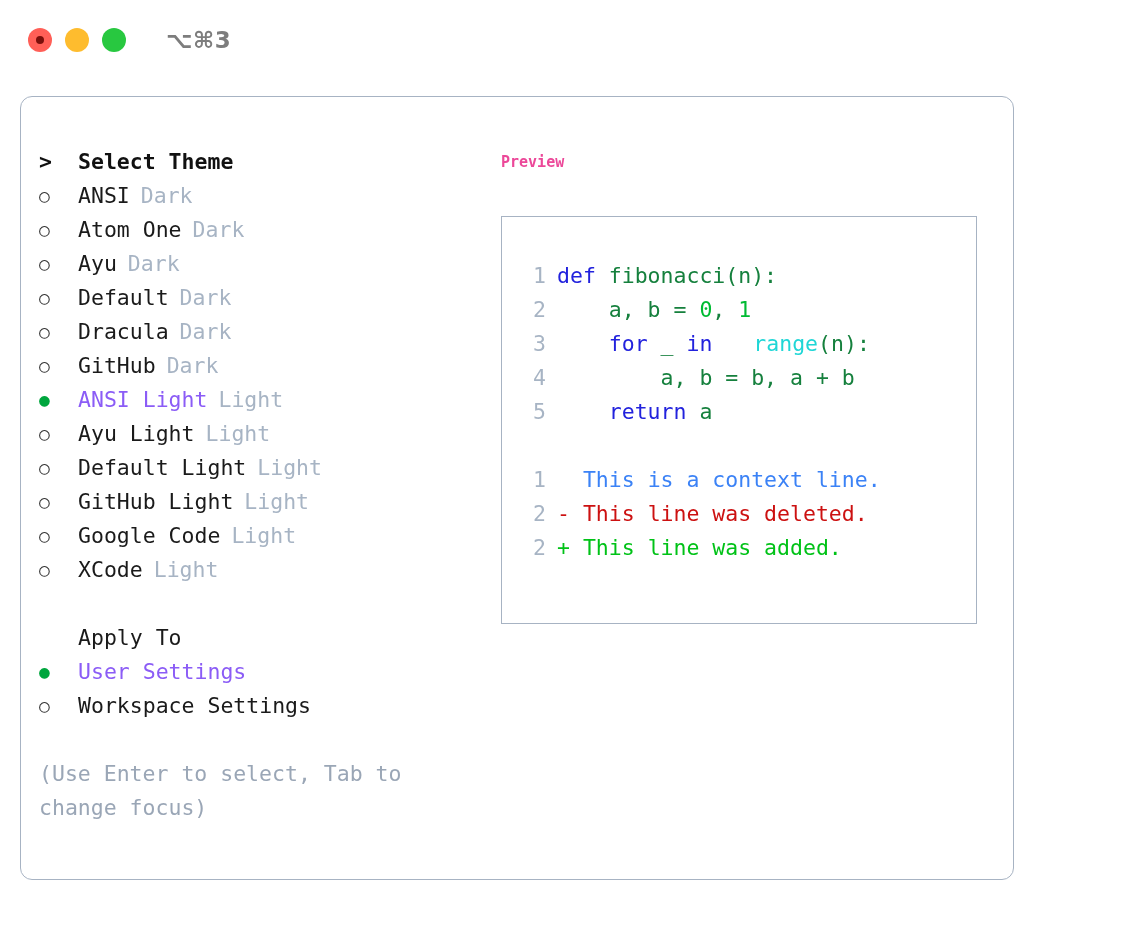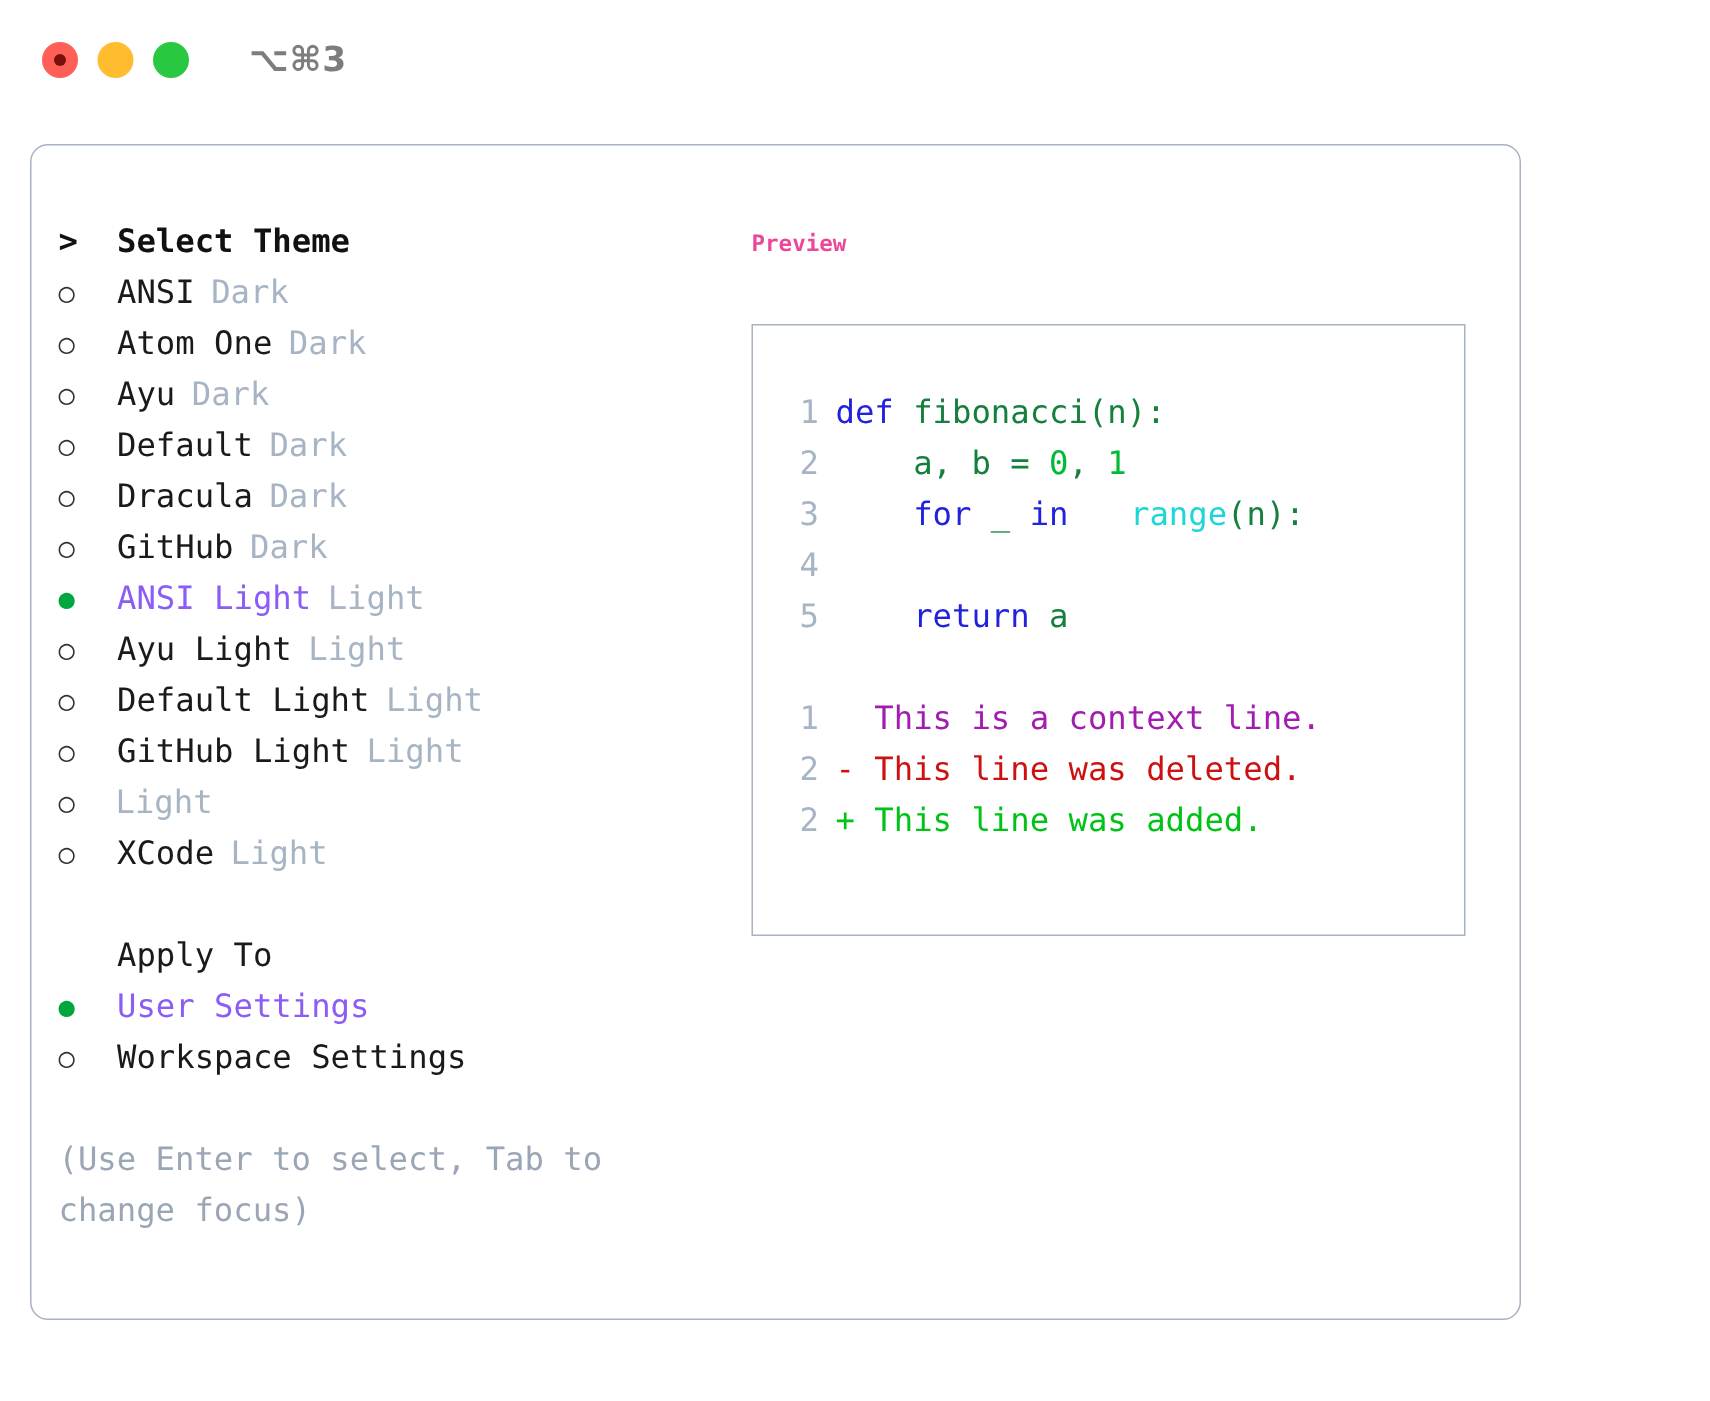--- a/index.html
+++ b/index.html
@@ -193,21 +193,21 @@
     margin-right: 11px;
     white-space: pre;
   }
   .code-blank { height: 34px; }
 
   .tok { white-space: pre; }
   .tok-plain   { color: #15803d; }
   .tok-kw      { color: #2222dd; }
   .tok-fn      { color: #1fd6d6; margin-left: 28px; }
   .tok-num     { color: #00bb33; }
-  .tok-ctx     { color: #a21caf; text-align: center; }
+  .tok-ctx     { color: #3b82f6; text-align: center; }
   .tok-del     { color: #cc1111; }
   .tok-add     { color: #00c217; }
 </style>
 </head>
 <body>
 
 <div class="screen">
 
   <div class="titlebar">
     <div class="dots">
@@ -283,20 +283,21 @@
         </div>
 
         <div class="row">
           <span class="marker radio-off">○</span>
           <span class="label">GitHub Light</span>
           <span class="variant">Light</span>
         </div>
 
         <div class="row">
           <span class="marker radio-off">○</span>
+          <span class="label">Google Code</span>
           <span class="variant">Light</span>
         </div>
 
         <div class="row">
           <span class="marker radio-off">○</span>
           <span class="label">XCode</span>
           <span class="variant">Light</span>
         </div>
 
         <div class="row-spacer"></div>
@@ -335,20 +336,21 @@
             <span class="tok tok-plain">    a, b = </span><span class="tok tok-num">0</span><span class="tok tok-plain">, </span><span class="tok tok-num">1</span>
           </div>
 
           <div class="code-line">
             <span class="lineno">3</span>
             <span class="tok tok-plain">    </span><span class="tok tok-kw">for</span><span class="tok tok-plain"> _ </span><span class="tok tok-kw">in</span><span class="tok tok-plain"> </span><span class="tok tok-fn">range</span><span class="tok tok-plain">(n):</span>
           </div>
 
           <div class="code-line">
             <span class="lineno">4</span>
+            <span class="tok tok-plain">        a, b = b, a + b</span>
           </div>
 
           <div class="code-line">
             <span class="lineno">5</span>
             <span class="tok tok-plain">    </span><span class="tok tok-kw">return</span><span class="tok tok-plain"> a</span>
           </div>
 
           <div class="code-blank"></div>
 
           <div class="code-line">

